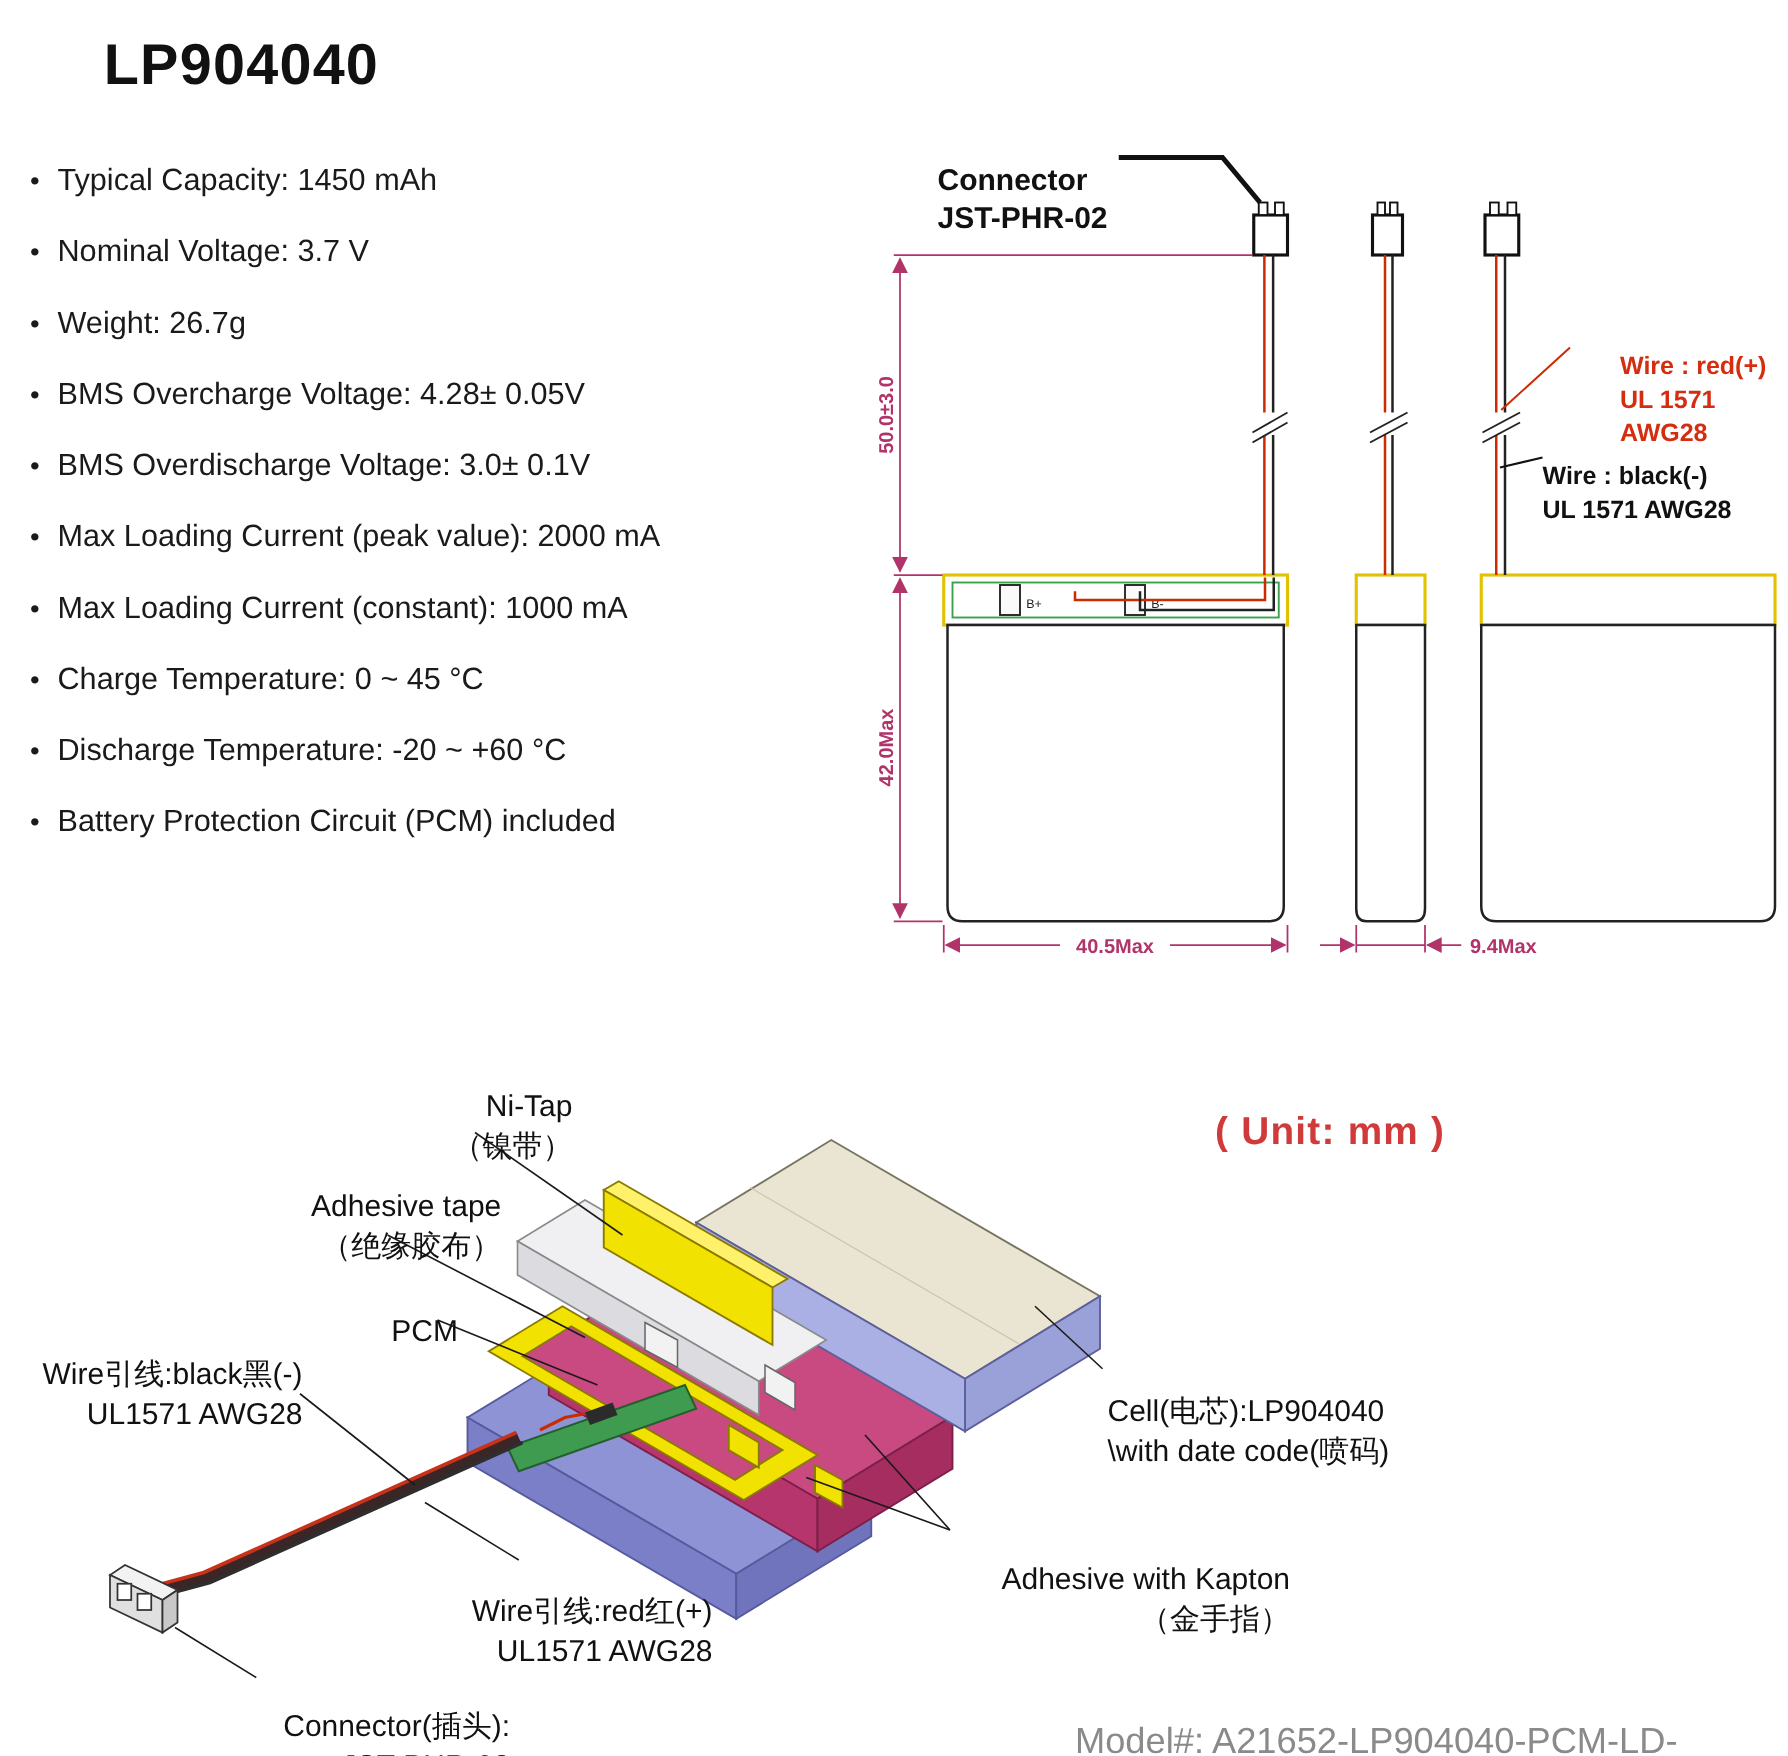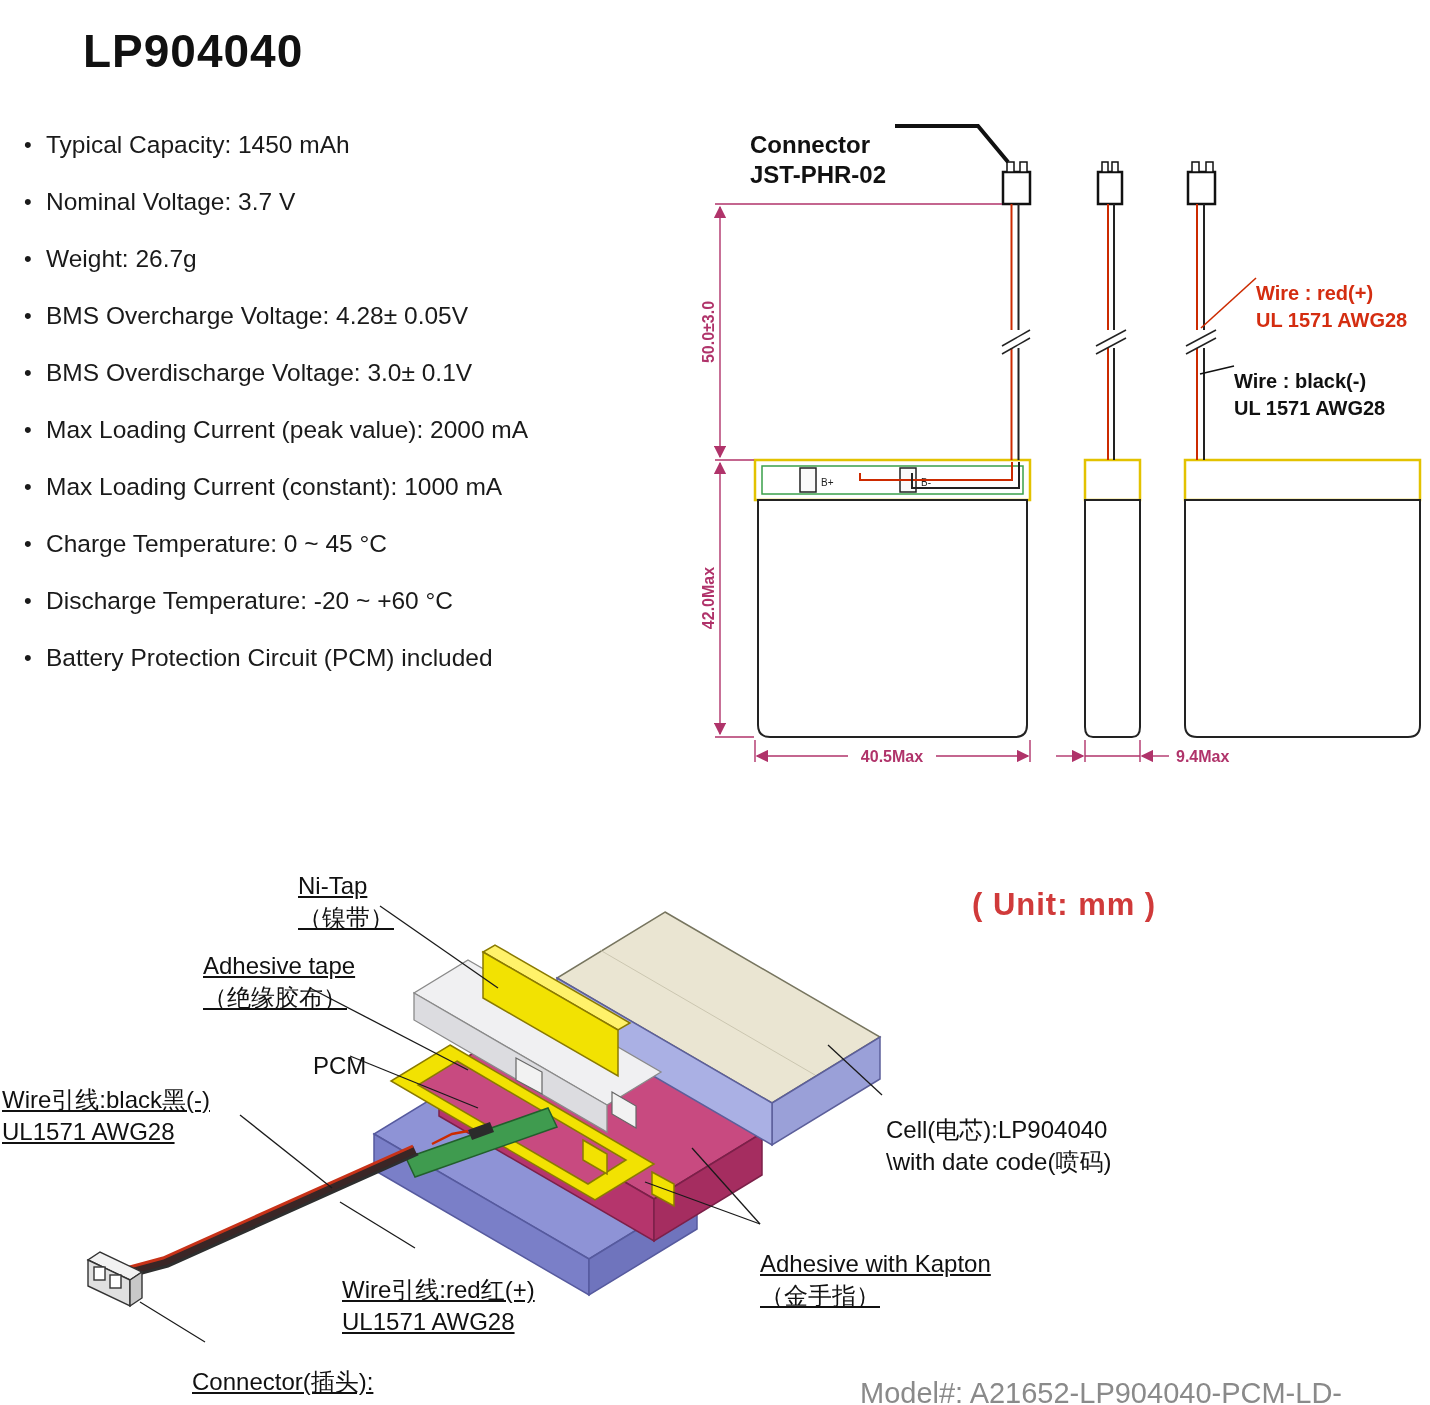--- a/index.html
+++ b/index.html
@@ -8,23 +8,23 @@
   .title{position:absolute;left:38px;top:24px;font-size:46px;font-weight:700;letter-spacing:1px;margin-left:45px;}
   .un{position:absolute;right:20px;top:2px;font-size:56px;font-weight:800;letter-spacing:7px;}
   .specs{position:absolute;left:22px;top:128px;width:660px;list-style:none;margin:0;padding:0;}
   .specs li{font-size:24.5px;line-height:33px;margin-bottom:24px;padding-left:24px;position:relative;color:#1a1a1a;}
   .specs li::before{content:"•";position:absolute;left:2px;top:0;font-size:22px;color:#1a1a1a;}
   svg{position:absolute;}
   .svg-top{left:690px;top:100px;}
   .svg-bottom{left:0;top:840px;}
   .lbl{position:absolute;font-size:24px;line-height:1.33;color:#111;z-index:5;margin-top:24px;}
   .lbl .l2{display:block;}
-  .center{text-align:left;text-decoration:underline;}
+  .center{text-align:right;}
   .conn-lbl{left:750px;top:106px;font-size:24px;font-weight:700;line-height:1.25;}
-  .wire-red-lbl{left:1256px;top:256px;font-size:20px;font-weight:700;color:#d42d10;line-height:1.35;}
+  .wire-red-lbl{left:1296px;top:256px;font-size:20px;font-weight:700;color:#d42d10;line-height:1.35;}
   .wire-black-lbl{left:1234px;top:344px;font-size:20px;font-weight:700;color:#111;line-height:1.35;}
   .ni-tap-lbl{left:298px;top:846px;width:160px;}
   .adhesive-lbl{left:203px;top:926px;width:198px;}
   .pcm-lbl{left:313px;top:1026px;}
   .wire-black2-lbl{left:2px;top:1060px;width:240px;}
   .wire-red2-lbl{left:342px;top:1250px;width:228px;}
   .connector2-lbl{left:192px;top:1342px;width:216px;}
   .cell-lbl{left:886px;top:1090px;width:290px;}
   .kapton-lbl{left:760px;top:1224px;width:272px;}
   .unit-lbl{left:972px;top:860px;font-size:31px;font-weight:600;color:#d03a3a;letter-spacing:1px;}

